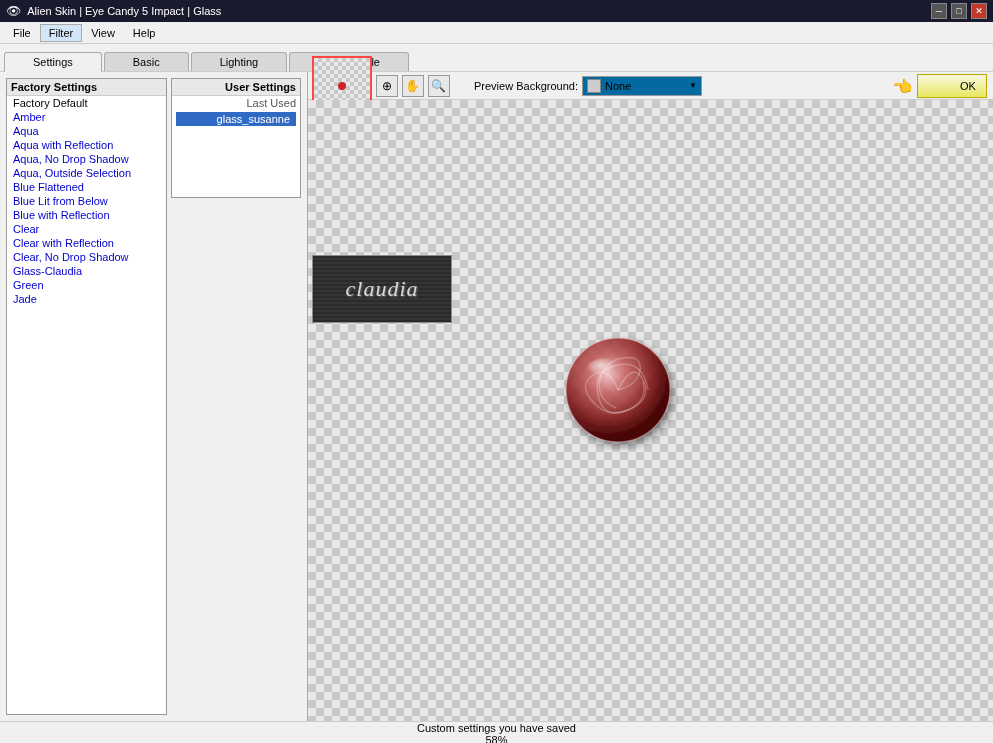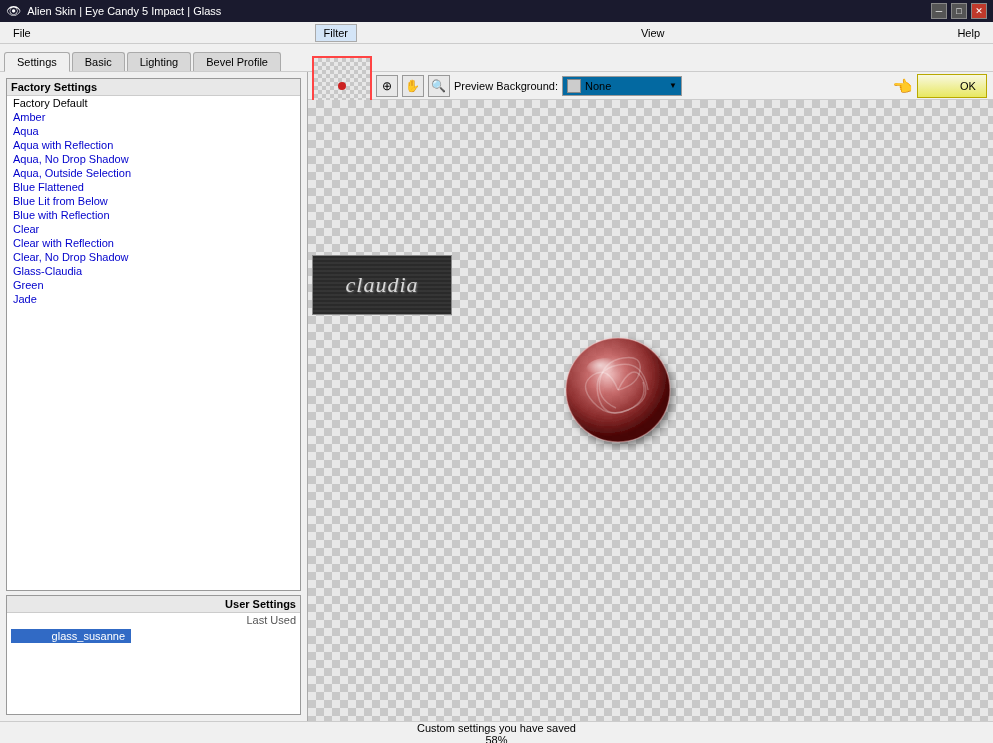--- a/index.html
+++ b/index.html
@@ -51,21 +51,20 @@
     .title-btn.close { background: #c0392b; }
 
     
     .menu-bar {
       display: flex;
       align-items: center;
       background: #f0f0f0;
       border-bottom: 1px solid #ccc;
       height: 22px;
       padding: 0 4px;
-      justify-content: space-between;
     }
     .menu-item {
       padding: 2px 8px;
       cursor: pointer;
       font-size: 11px;
       border: 1px solid transparent;
     }
     .menu-item.active {
       background: #d4e5f7;
       border-color: #aaa;
@@ -74,21 +73,21 @@
     
     .tabs-row {
       display: flex;
       align-items: flex-end;
       background: #f0f0f0;
       padding: 4px 4px 0 4px;
       height: 28px;
       border-bottom: 1px solid #ccc;
     }
     .tab {
-      padding: 3px 12px;
+      padding: 3px 28px;
       background: #d8d8d8;
       border: 1px solid #aaa;
       border-bottom: none;
       cursor: pointer;
       font-size: 11px;
       margin-right: 2px;
       border-radius: 3px 3px 0 0;
     }
     .tab.active {
       background: #f0f0f0;
@@ -102,21 +101,21 @@
       display: flex;
       height: calc(743px - 22px - 22px - 28px - 22px);
       background: #f0f0f0;
     }
 
     
     .left-panel {
       width: 308px;
       min-width: 308px;
       display: flex;
-      flex-direction: column;
+      flex-direction: row;
       padding: 6px;
       gap: 4px;
       border-right: 1px solid #aaa;
     }
 
     
     .list-box-container {
       border: 1px solid #999;
       background: white;
       flex: 1;
@@ -216,21 +215,21 @@
       background: #e8e8e8;
       border: 1px solid #999;
       display: flex;
       align-items: center;
       justify-content: center;
       cursor: pointer;
       font-size: 12px;
     }
 
     .preview-bg-label {
-      margin-left: 0;
+      margin-left: 20px;
       font-size: 11px;
     }
     .preview-bg-select {
       display: flex;
       align-items: center;
       border: 1px solid #999;
       background: #0369a1;
       height: 20px;
       padding: 0 4px;
       min-width: 120px;
@@ -304,21 +303,21 @@
       background: #cc2222;
       border-radius: 50%;
     }
 
     
     .preview-stamp {
       position: absolute;
       top: 155px;
       left: 4px;
       width: 140px;
-      height: 60px;
+      height: 68px;
       border: 1px solid #888;
       background: #2a2a2a;
       display: flex;
       align-items: center;
       justify-content: center;
       overflow: hidden;
     }
     .preview-stamp-inner {
       color: #ddd;
       font-family: serif;

